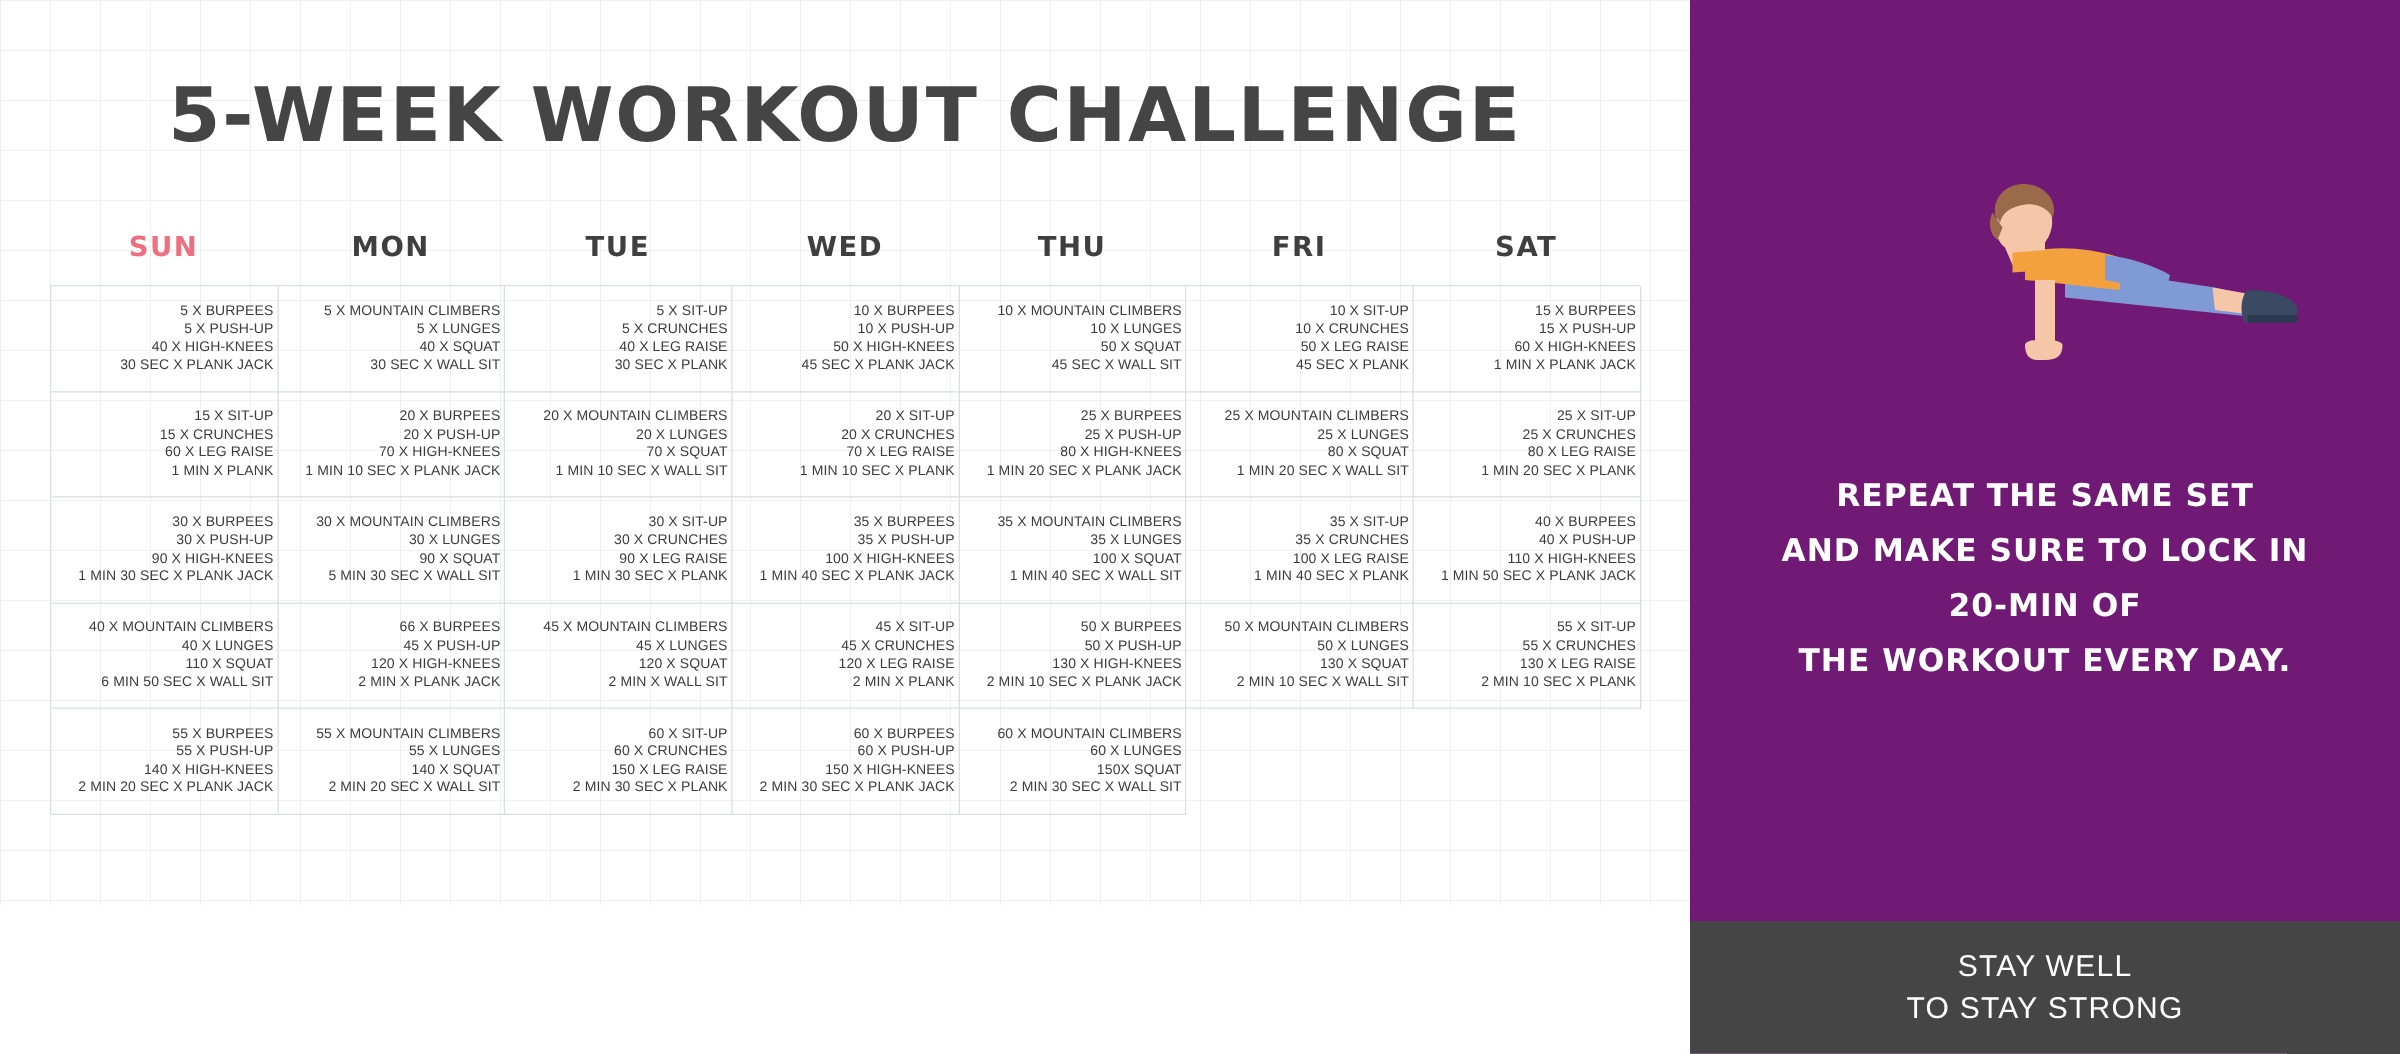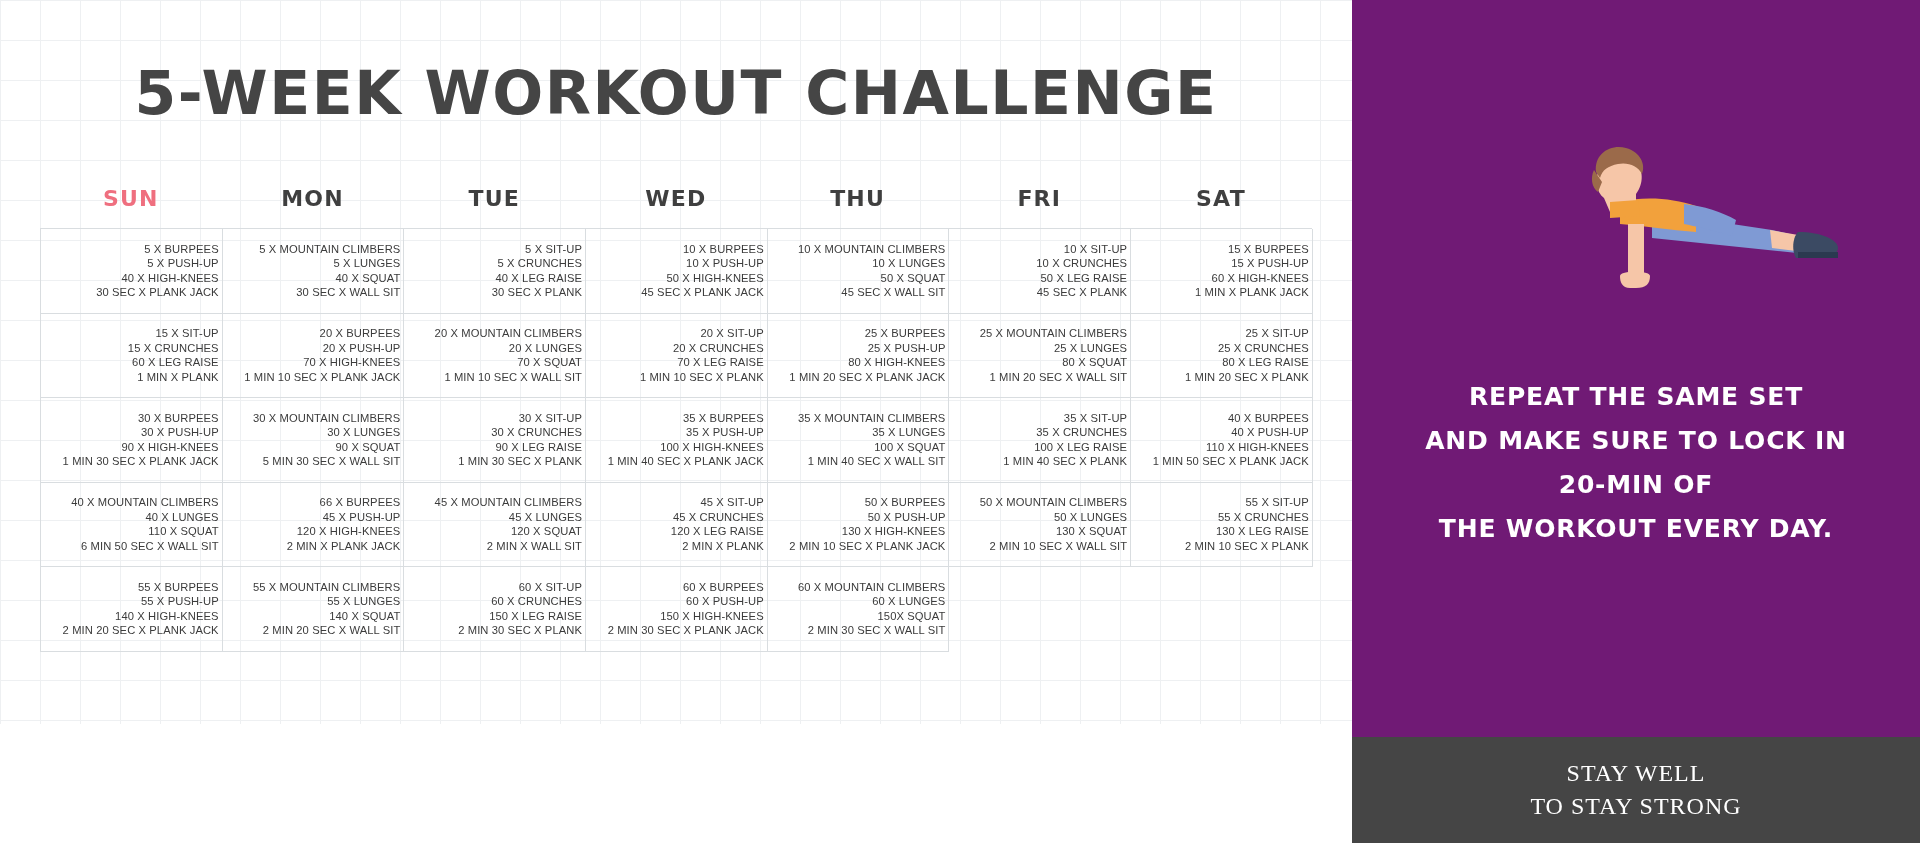--- a/index.html
+++ b/index.html
@@ -133,21 +133,21 @@
     display: flex;
     flex-direction: column;
     align-items: center;
     justify-content: center;
   }
   .footer .line {
     color: #ffffff;
     font-size: 24px;
     line-height: 33px;
     letter-spacing: 1px;
-    font-family: Liberation Serif, serif;
+    font-family: Liberation Sans, sans-serif;
   }
 </style>
 </head>
 <body>
 
 <div id="page">
 
   <div class="left-panel">
 
     <div class="title">5-WEEK WORKOUT CHALLENGE</div>

